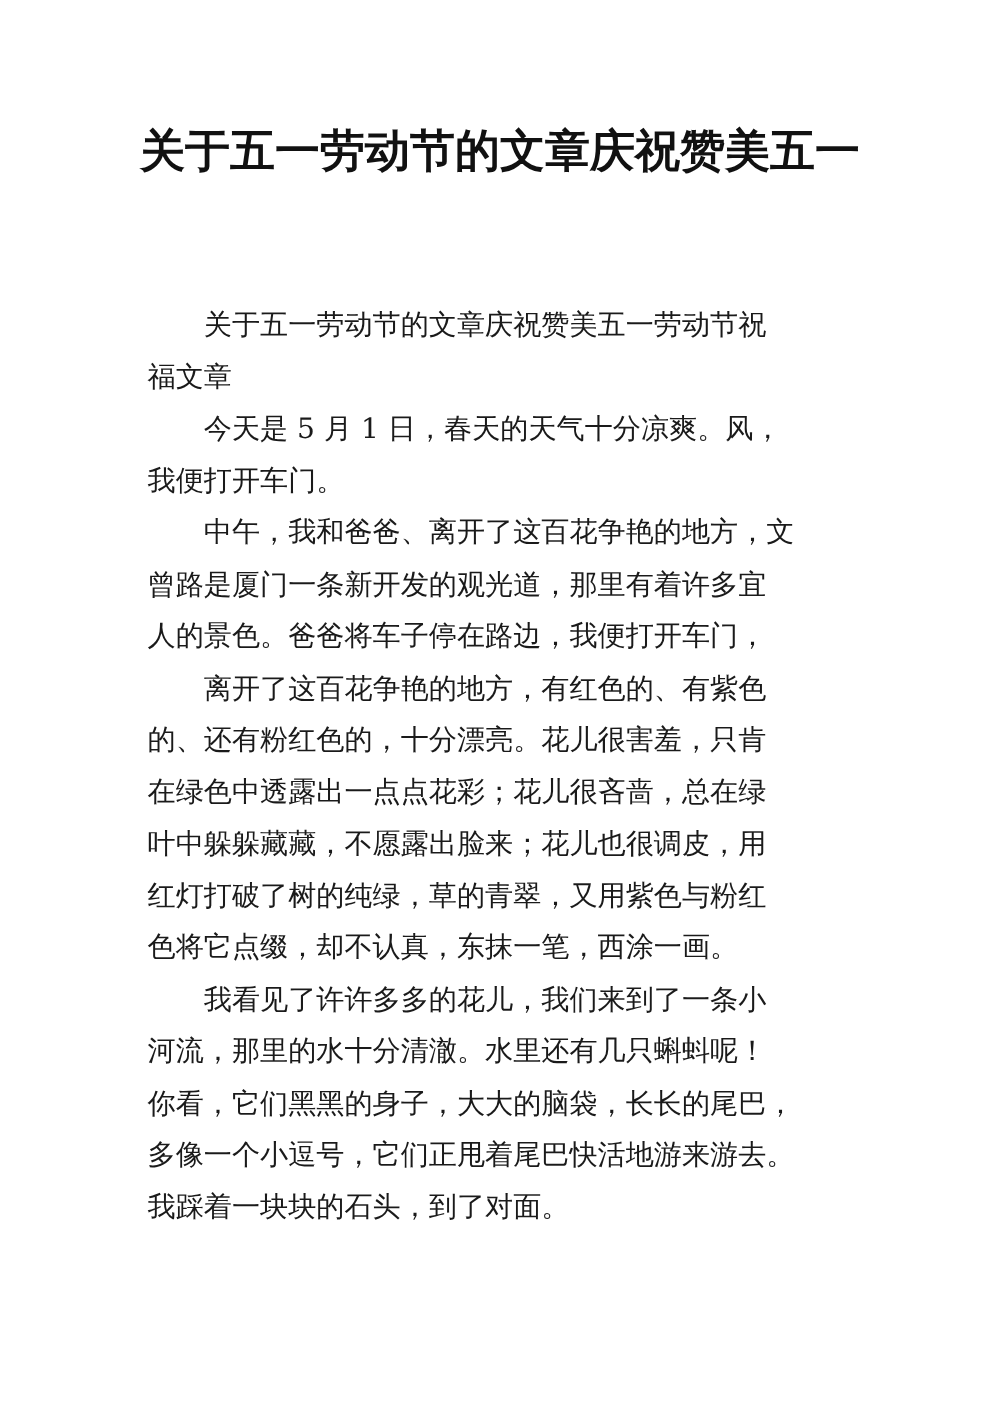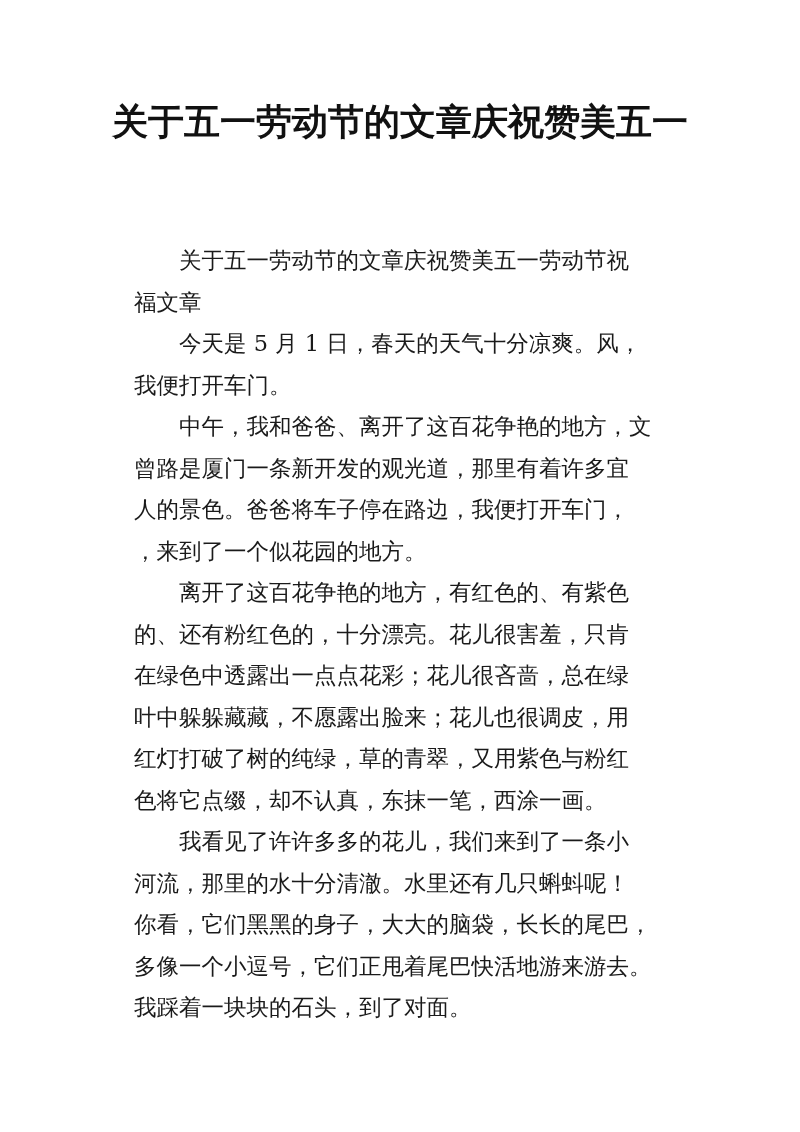--- a/index.html
+++ b/index.html
@@ -6,21 +6,21 @@
     body { width: 800px; height: 1132px; position: relative; overflow: hidden; }
     .page { position: absolute; left: 0; top: 0; width: 800px; height: 1132px; background: #ffffff; }
     .title {
       position: absolute; left: 0; top: 100px; width: 800px;
       text-align: center;
       font-family: "DejaVu Sans", "Liberation Sans", sans-serif;
       font-weight: bold; font-size: 36px; line-height: 44px; color: #111111;
     }
     .title .tl { display: block; white-space: nowrap; }
     .body {
-      position: absolute; left: 134px; top: 240px; width: 560px;
+      position: absolute; left: 118px; top: 240px; width: 560px;
       font-family: "DejaVu Serif", "Liberation Serif", serif;
       font-size: 22.5px; color: #1a1a1a;
     }
     .line { display: block; height: 41.5px; line-height: 41.5px; white-space: nowrap; }
     .indent { padding-left: 45px; }
   </style>
 </head>
 <body>
 
 <div class="page">
@@ -34,21 +34,20 @@
       <span class="line">福文章</span>
     </div>
     <div>
       <span class="line indent">今天是 5 月 1 日，春天的天气十分凉爽。风，</span>
       <span class="line">我便打开车门。</span>
     </div>
     <div>
       <span class="line indent">中午，我和爸爸、离开了这百花争艳的地方，文</span>
       <span class="line">曾路是厦门一条新开发的观光道，那里有着许多宜</span>
       <span class="line">人的景色。爸爸将车子停在路边，我便打开车门，</span>
-      <span class="line">，来到了一个似花园的地方。</span>
     </div>
     <div>
       <span class="line indent">离开了这百花争艳的地方，有红色的、有紫色</span>
       <span class="line">的、还有粉红色的，十分漂亮。花儿很害羞，只肯</span>
       <span class="line">在绿色中透露出一点点花彩；花儿很吝啬，总在绿</span>
       <span class="line">叶中躲躲藏藏，不愿露出脸来；花儿也很调皮，用</span>
       <span class="line">红灯打破了树的纯绿，草的青翠，又用紫色与粉红</span>
       <span class="line">色将它点缀，却不认真，东抹一笔，西涂一画。</span>
     </div>
     <div>

